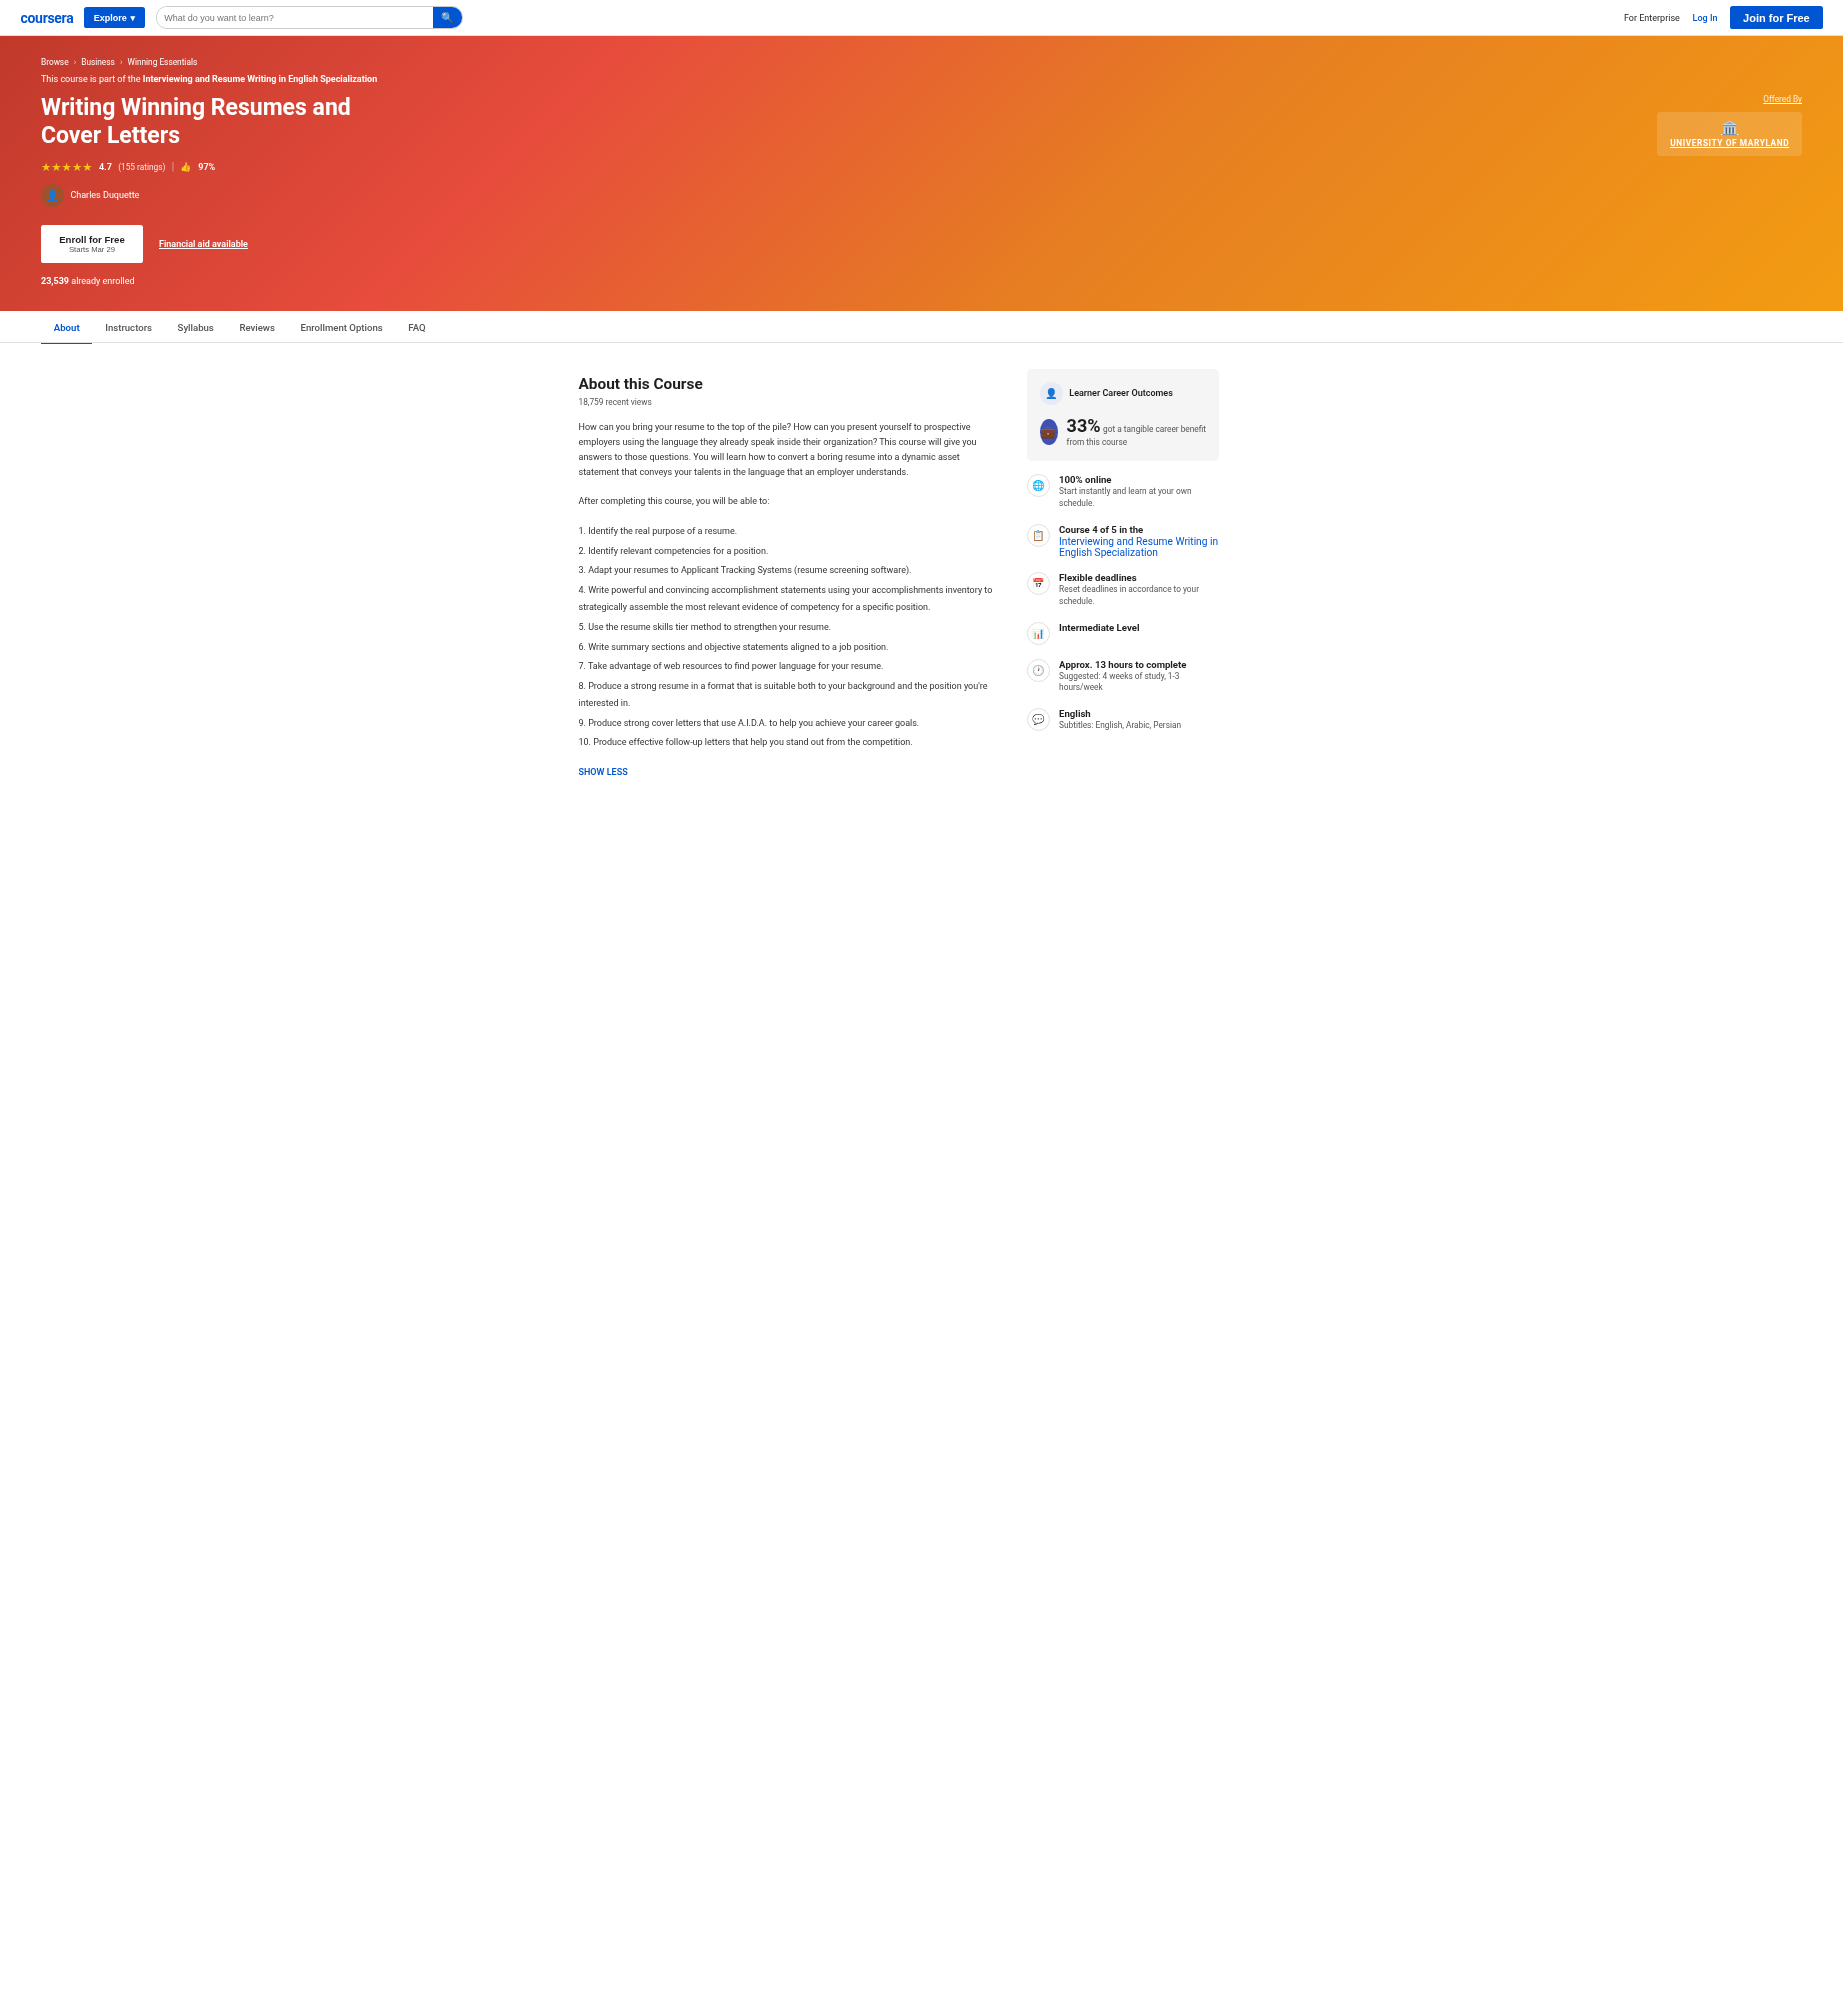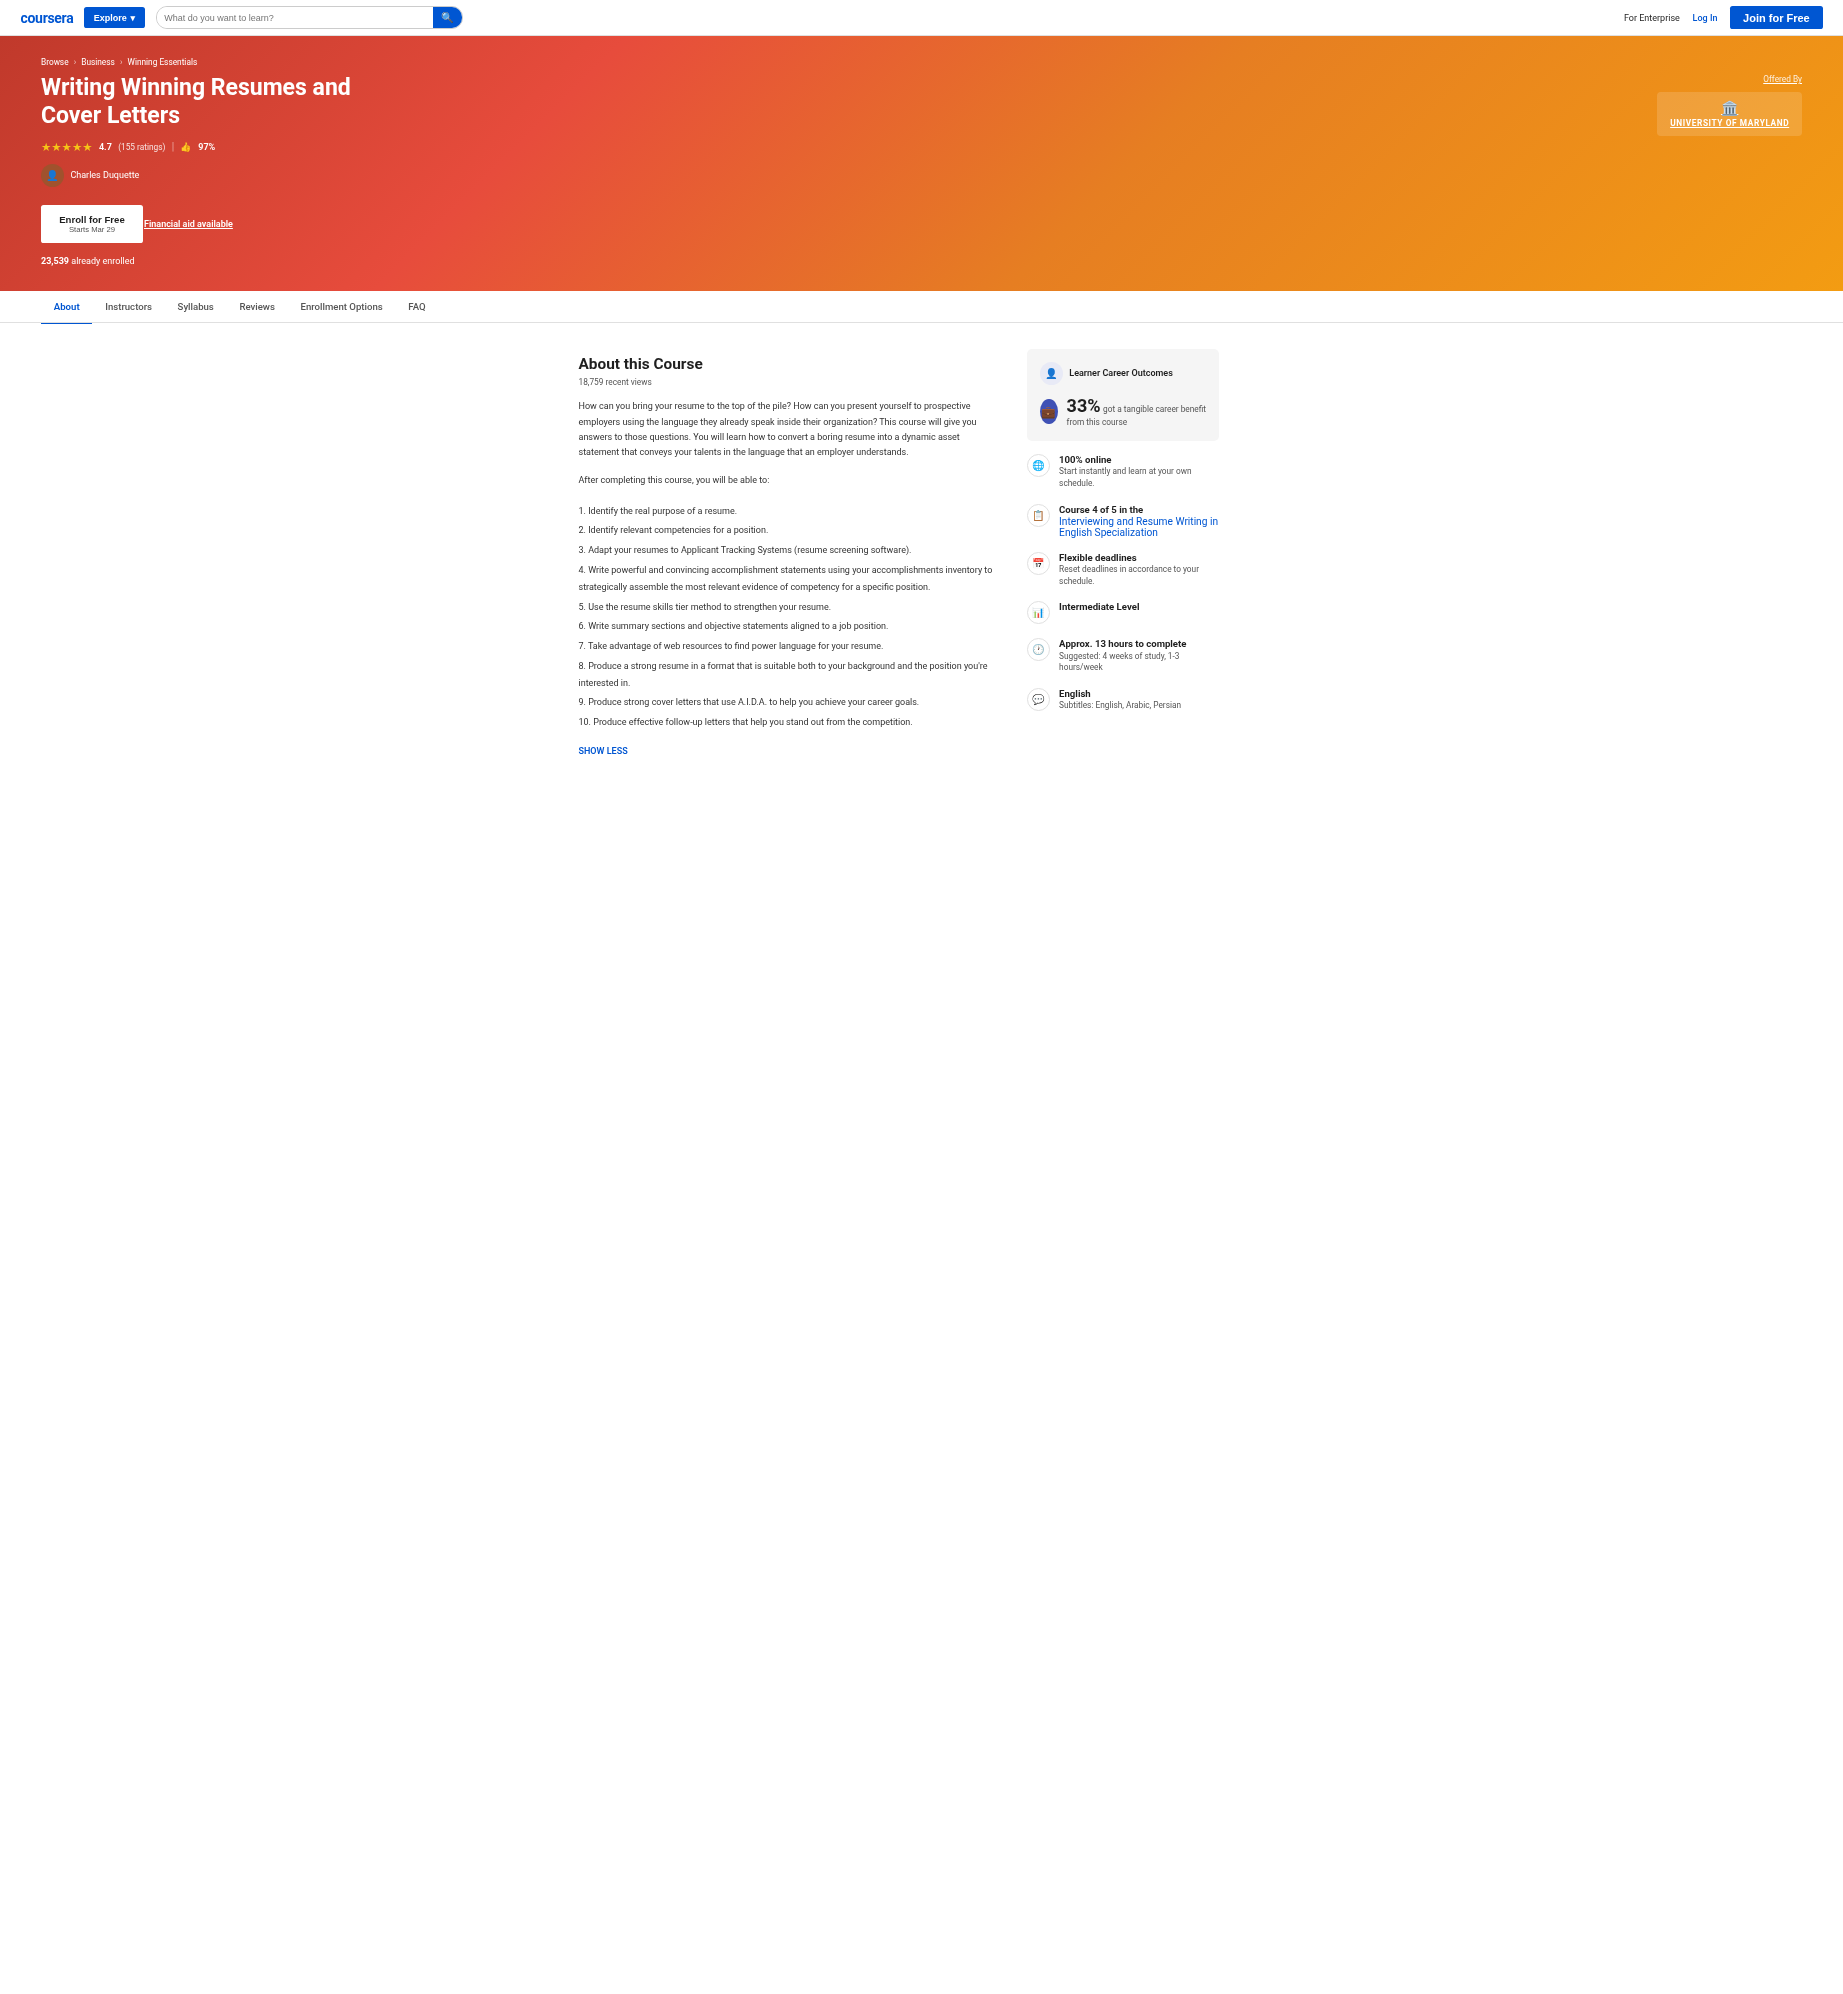--- a/index.html
+++ b/index.html
@@ -183,21 +183,21 @@
       justify-content: center;
       font-size: 10.2px;
     }
     .instructor-name {
       font-size: 9px;
       color: #fff;
     }
     .enroll-section {
       display: flex;
       align-items: center;
-      gap: 1px;
+      gap: 16px;
       margin-bottom: 12.8px;
     }
     .enroll-btn {
       background: #fff;
       color: #1f1f1f;
       border: none;
       border-radius: 2.6px;
       padding: 9px 18px;
       font-size: 9.6px;
       font-weight: 700;
@@ -448,20 +448,23 @@
 
 <section class="hero">
   <div class="breadcrumb">
     <a>Browse</a>
     <span class="sep">›</span>
     <a>Business</a>
     <span class="sep">›</span>
     <a>Winning Essentials</a>
   </div>
 
+  <div class="specialization-note">
+    <span>This course is part of the </span><strong>Interviewing and Resume Writing in English Specialization</strong>
+  </div>
 
   <div class="hero-content">
     <div class="hero-left">
       <h1 class="course-title">Writing Winning Resumes and Cover Letters</h1>
 
       <div class="rating-row">
         <span class="stars">★★★★★</span>
         <span class="rating-num">4.7</span>
         <span class="rating-count">(155 ratings)</span>
         <span class="divider-pipe">|</span>

